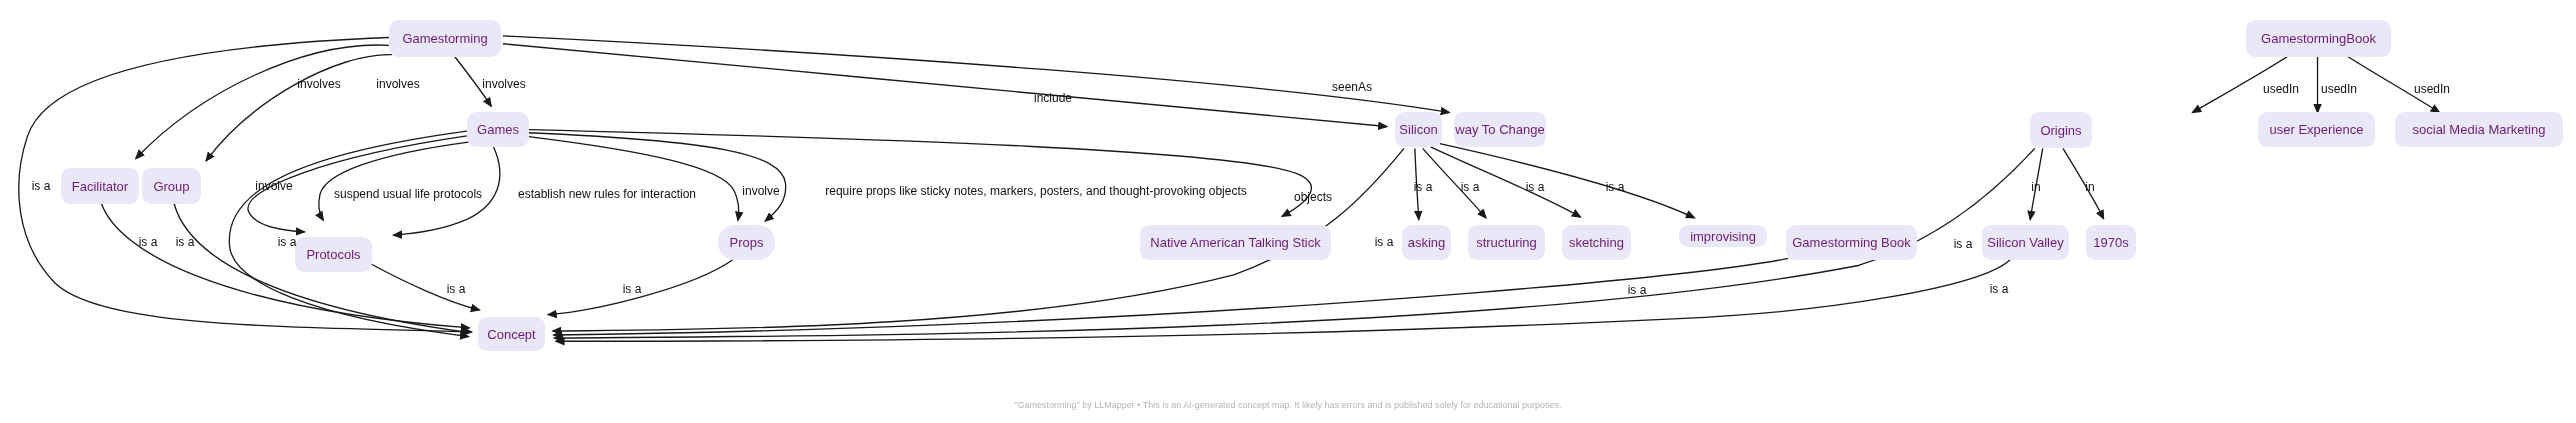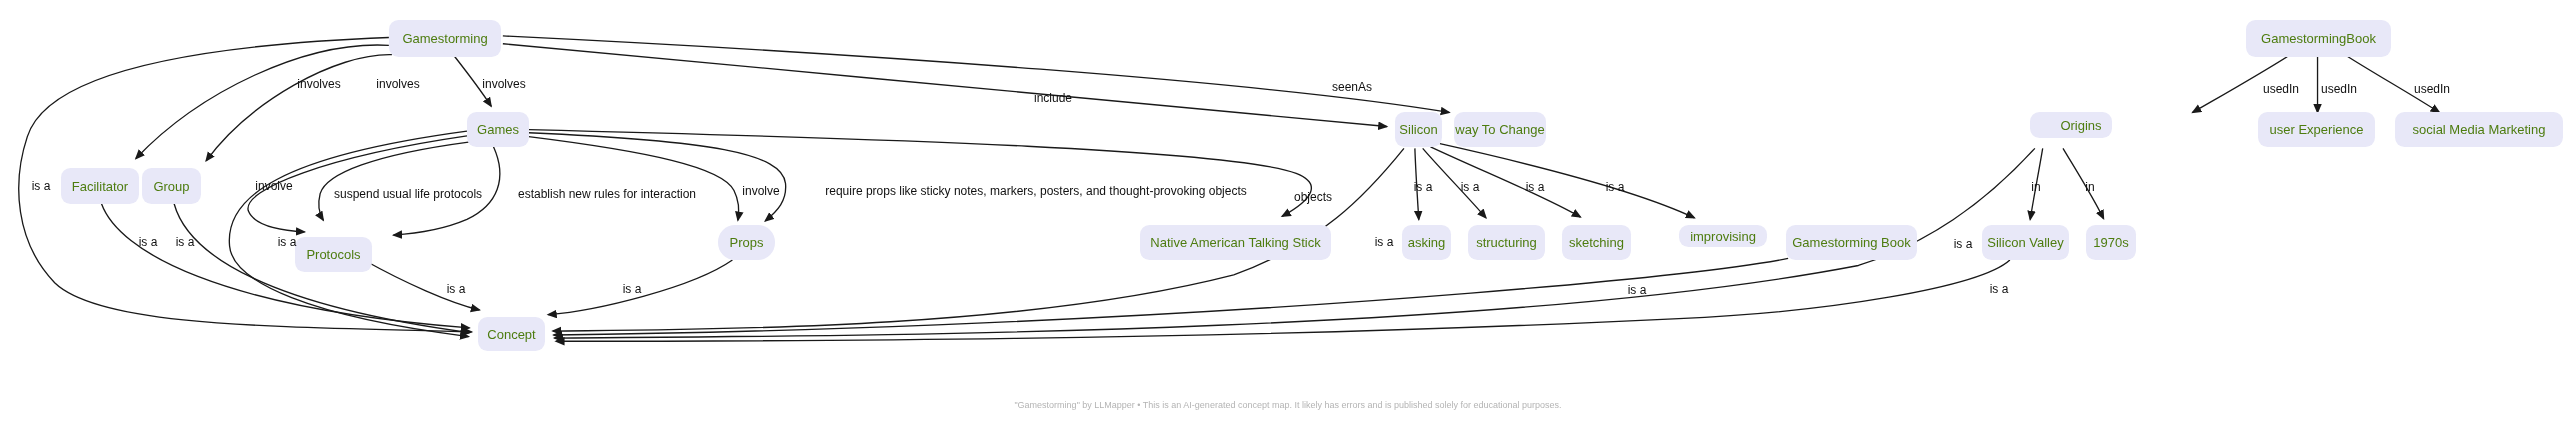--- a/index.html
+++ b/index.html
@@ -4,21 +4,21 @@
 <style>
   html,body{margin:0;padding:0;background:#ffffff;}
   #canvas{
     position:relative;width:2576px;height:424px;background:#ffffff;
     font-family:"Liberation Sans", sans-serif;overflow:hidden;
   }
   #edges{position:absolute;left:0;top:0;width:2576px;height:424px;}
   .node{
     position:absolute;background:#e8e8f8;border-radius:9.4px;
     display:flex;align-items:center;justify-content:center;
-    font-size:13px;color:#4d7c0f;white-space:nowrap;z-index:2;
+    font-size:13px;color:#701a75;white-space:nowrap;z-index:2;
   }
   .elabel{
     position:absolute;transform:translate(-50%,-50%);
     font-size:12px;color:#101010;white-space:nowrap;z-index:3;
   }
   .footer{
     position:absolute;left:1288px;top:405px;transform:translate(-50%,-50%);
     font-size:9px;color:#b4b4b4;white-space:nowrap;z-index:2;
   }
   path.edge{fill:none;stroke:#191919;stroke-width:1.7px;}
@@ -73,21 +73,21 @@
   <div class="node" style="left:295px;top:225px;width:77px;height:35px;margin-top:12px;">Protocols</div>
   <div class="node" style="left:718px;top:225px;width:57px;height:35px;border-radius:17px;">Props</div>
   <div class="node" style="left:1140px;top:225px;width:191px;height:35px;">Native American Talking Stick</div>
   <div class="node" style="left:1395px;top:112px;width:47px;height:35px;">Silicon</div>
   <div class="node" style="left:1454px;top:112px;width:92px;height:35px;">way To Change</div>
   <div class="node" style="left:1402px;top:225px;width:49px;height:35px;">asking</div>
   <div class="node" style="left:1468px;top:225px;width:77px;height:35px;">structuring</div>
   <div class="node" style="left:1562px;top:225px;width:69px;height:35px;">sketching</div>
   <div class="node" style="left:1679px;top:225px;width:88px;height:22px;">improvising</div>
   <div class="node" style="left:1786px;top:225px;width:131px;height:35px;">Gamestorming Book</div>
-  <div class="node" style="left:2030px;top:112px;width:62px;height:26px;padding-left:20px;">Origins</div>
+  <div class="node" style="left:2030px;top:112px;width:62px;height:36px;">Origins</div>
   <div class="node" style="left:1982px;top:225px;width:87px;height:35px;">Silicon Valley</div>
   <div class="node" style="left:2086px;top:225px;width:50px;height:35px;">1970s</div>
   <div class="node" style="left:2246px;top:19.5px;width:145px;height:37px;">GamestormingBook</div>
   <div class="node" style="left:2258px;top:112px;width:117px;height:35px;">user Experience</div>
   <div class="node" style="left:2395px;top:112px;width:168px;height:35px;">social Media Marketing</div>
   <div class="node" style="left:478px;top:317px;width:67px;height:34px;">Concept</div>
 
   <div class="elabel" style="left:319px;top:84px;">involves</div>
   <div class="elabel" style="left:398px;top:84px;">involves</div>
   <div class="elabel" style="left:504px;top:84px;">involves</div>

